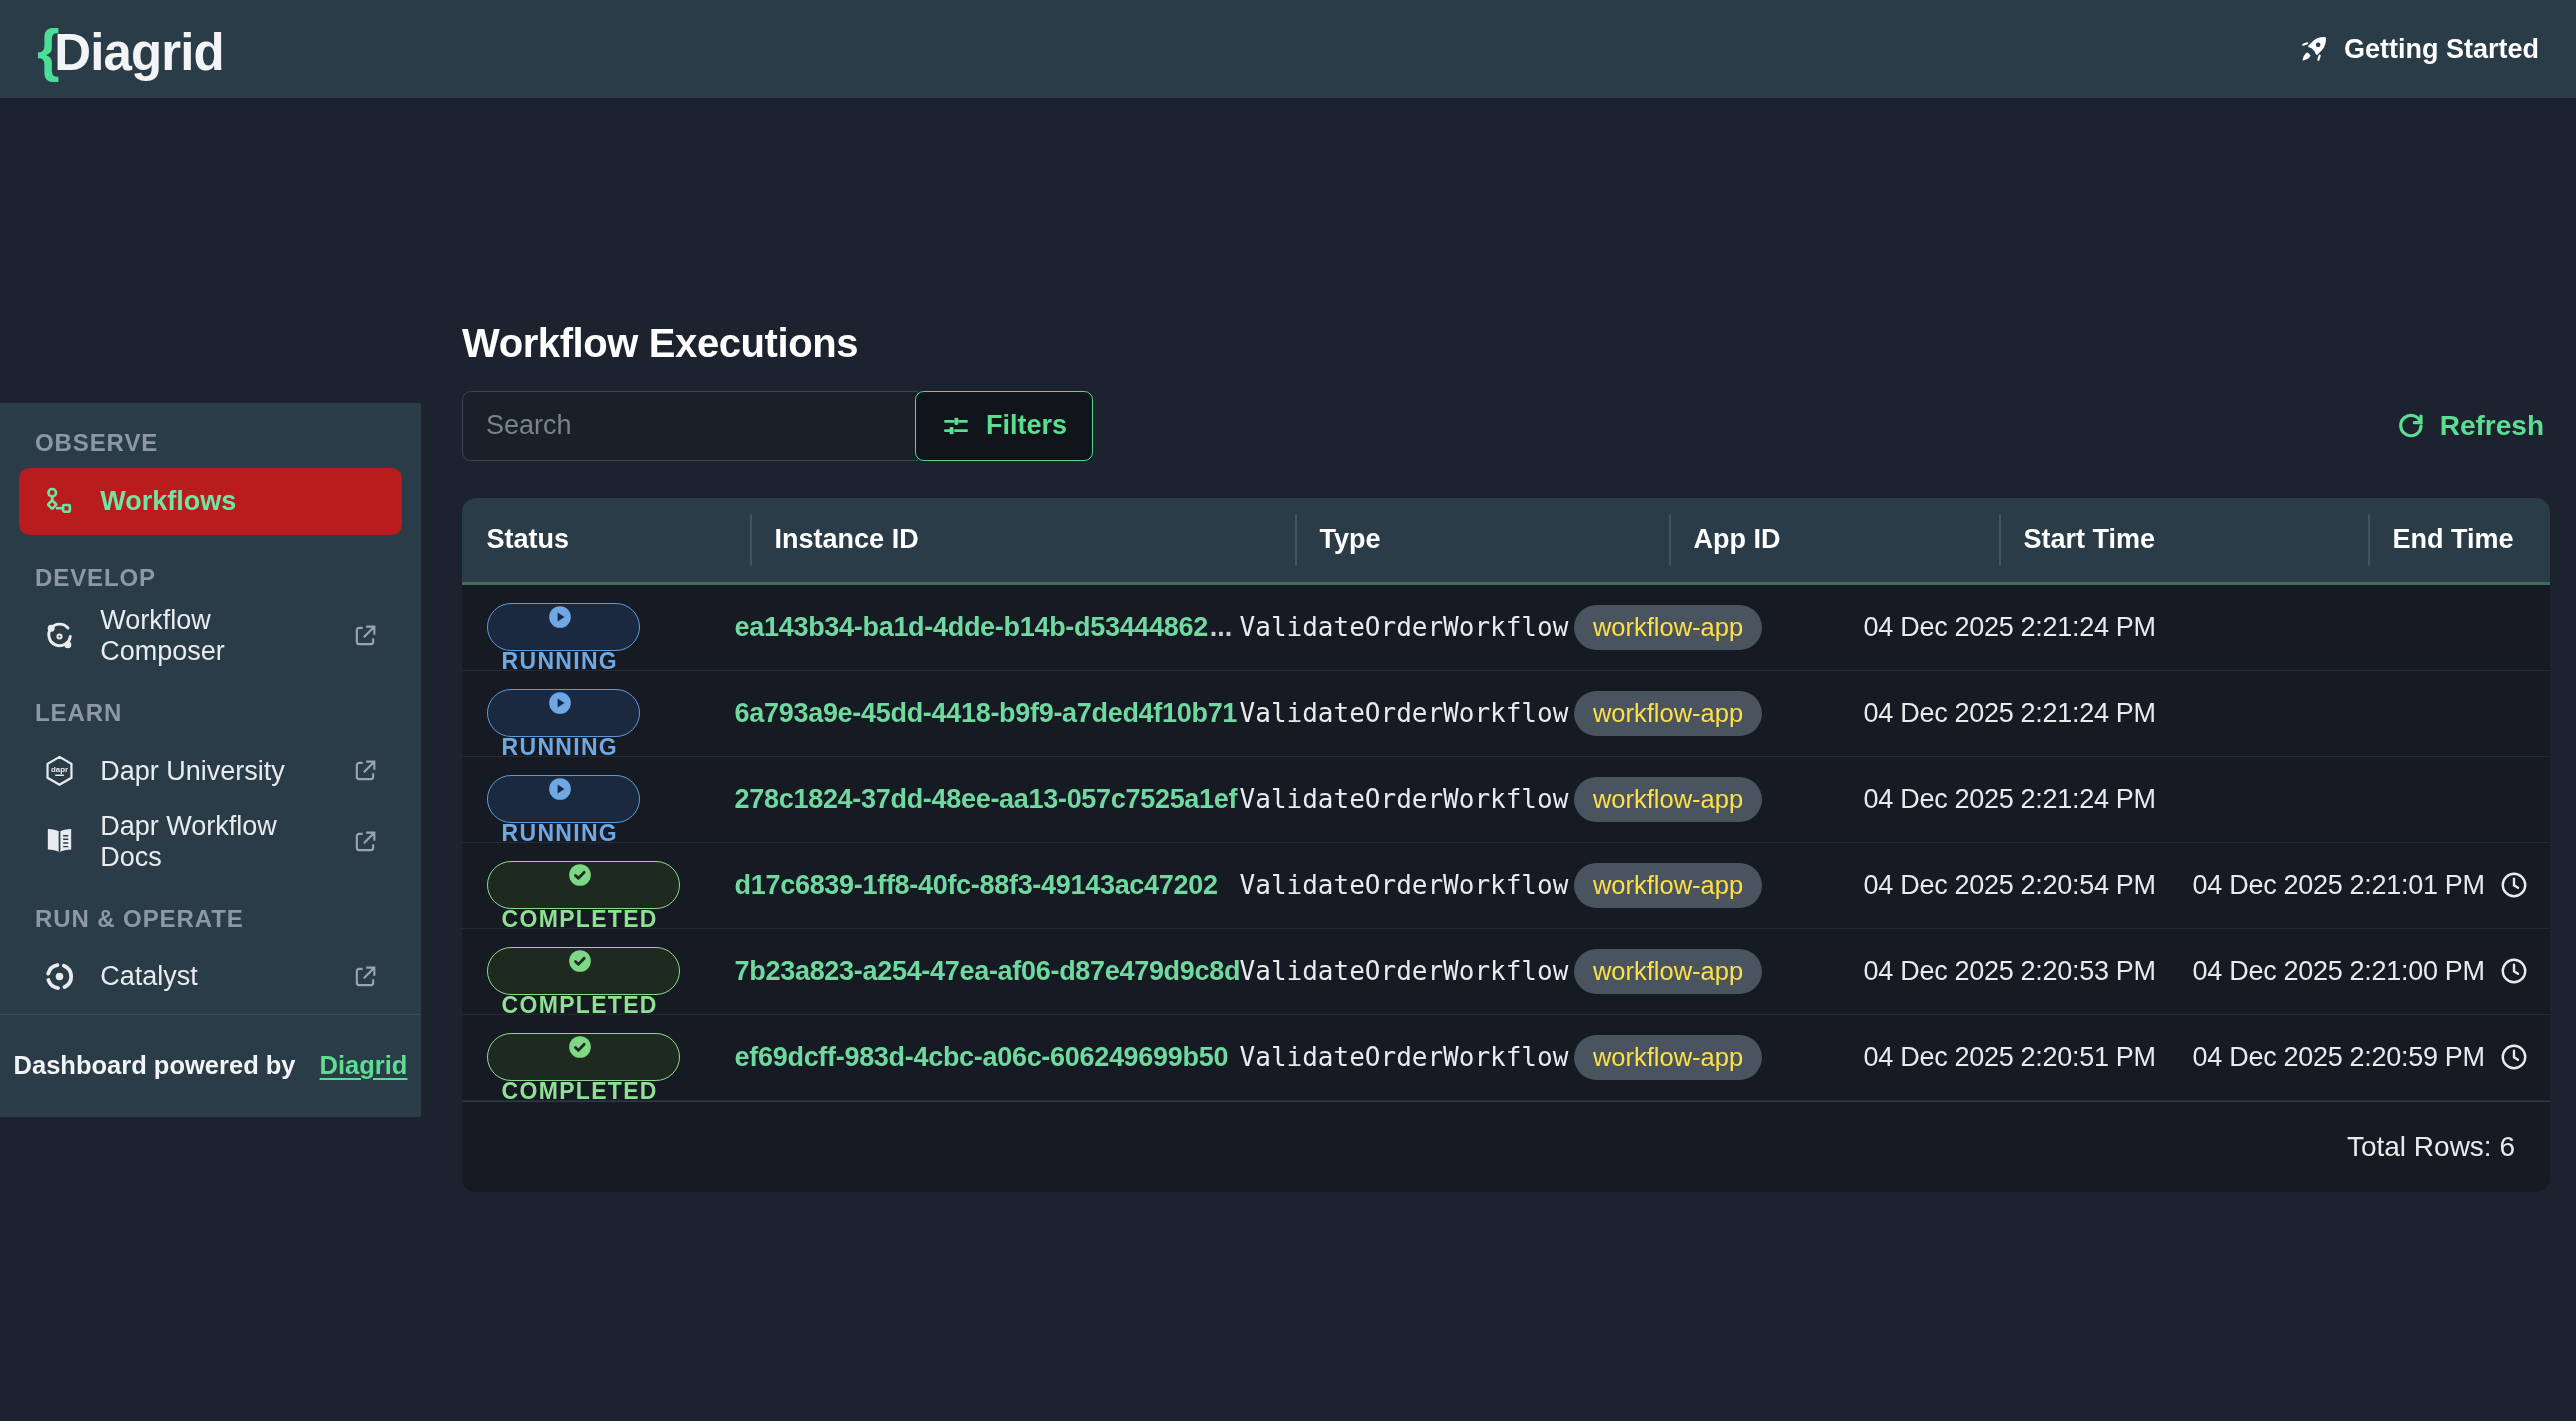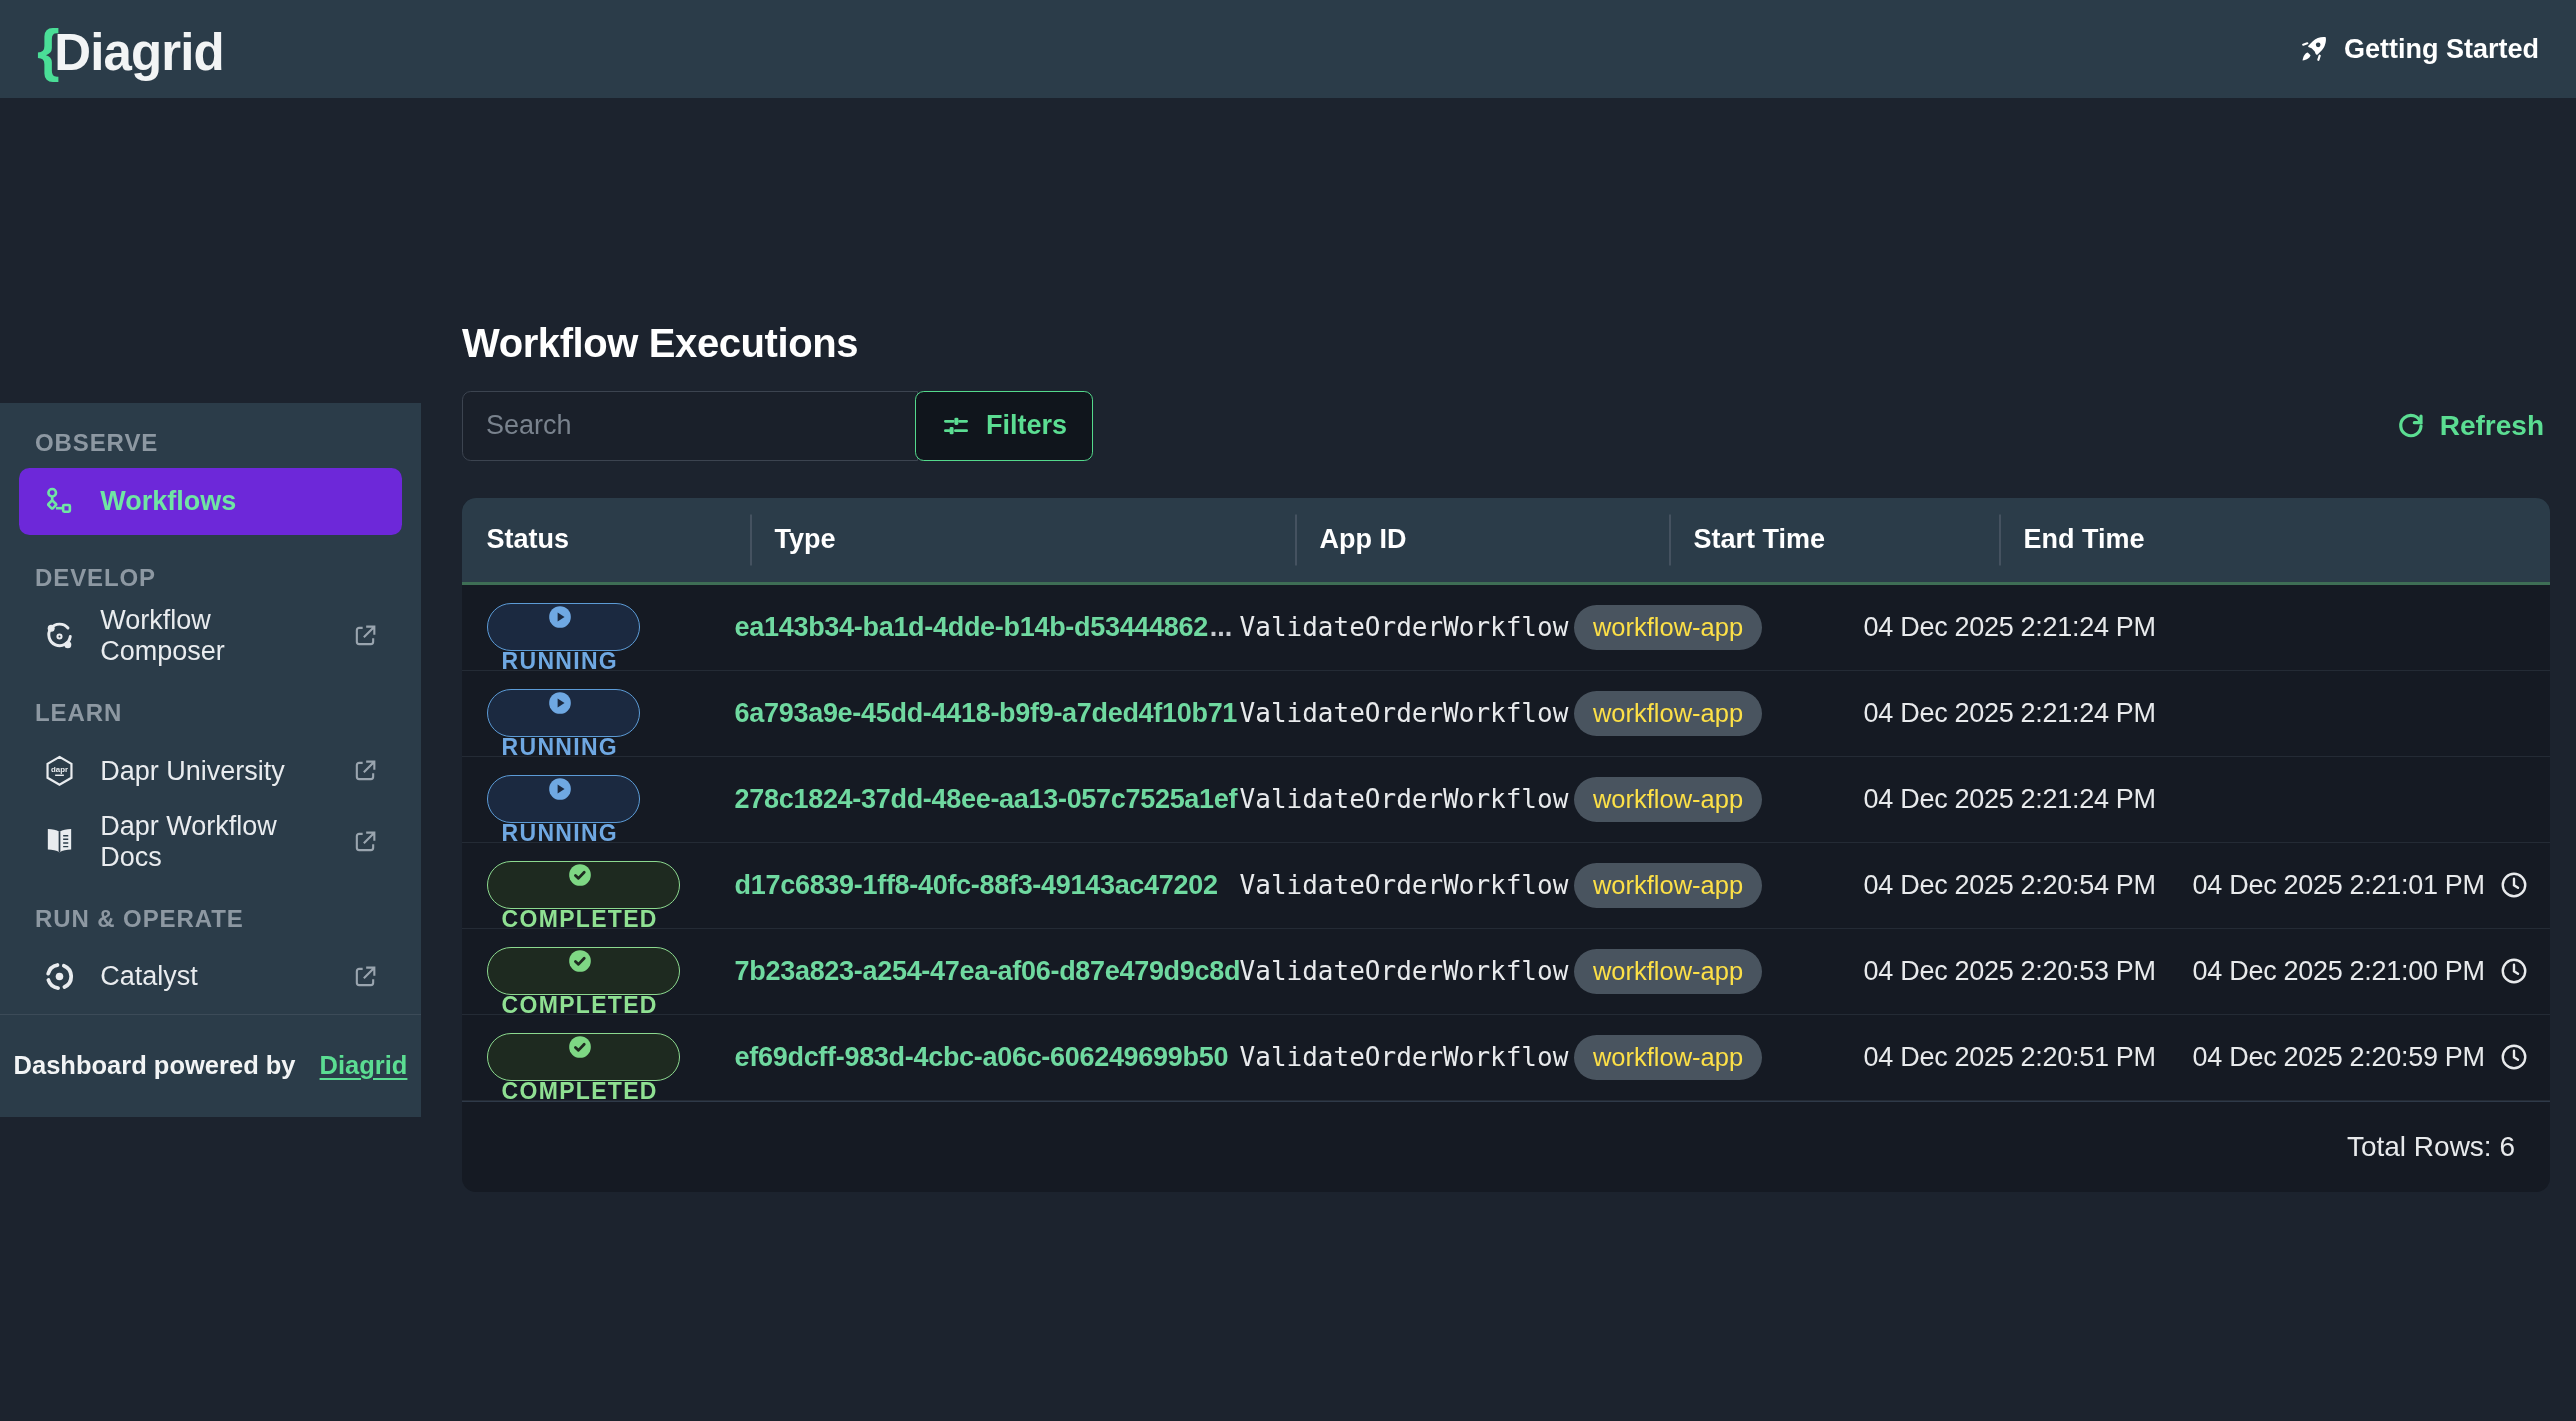--- a/index.html
+++ b/index.html
@@ -19,21 +19,21 @@
   .lower{flex:1;display:flex;min-height:0;align-items:center;}
 
   
   .sidebar{width:421px;flex:0 0 421px;background:#2B3C49;display:flex;flex-direction:column;
     box-sizing:border-box;}
   .section{margin-top:26px;}
   .section-label{margin:0 0 10.5px 35px;font-size:24px;font-weight:700;color:#8D98A2;
     letter-spacing:0.9px;}
   .nav-item{height:67px;margin:3.5px 19.3px;border-radius:10.5px;display:flex;align-items:center;
     padding:0 23px;gap:23px;font-size:27px;color:#E9ECEF;cursor:pointer;box-sizing:border-box;}
-  .nav-item.active{background:#6d28d9;color:#70E5A3;font-weight:700;}
+  .nav-item.active{background:#b91c1c;color:#70E5A3;font-weight:700;}
   .nav-item .ext{margin-left:auto;display:flex;}
   .sidebar-footer{margin-top:auto;border-top:1.8px solid #3C4B58;height:102px;display:flex;
     align-items:center;justify-content:center;gap:24px;font-size:25.5px;font-weight:700;color:#F2F4F5;}
   .sidebar-footer a{color:#5BDD92;text-decoration:underline;text-underline-offset:4.4px;cursor:pointer;}
 
   
   .main{flex:1;display:flex;flex-direction:column;padding:0 26px 39px 41px;box-sizing:border-box;min-width:0;}
   .page-title{margin:32px 0 0;font-size:40px;font-weight:700;color:#FFFFFF;letter-spacing:-0.4px;}
   .toolbar{margin-top:24.6px;display:flex;align-items:center;height:70px;}
   .search-input{width:456px;height:70px;box-sizing:border-box;background:#1A202A;
@@ -228,20 +228,21 @@
               <path d="M19.2 9.5a7.6 7.6 0 1 0 .3 2.5"></path>
             </svg>
           </span>
           <span>Refresh</span>
         </button>
       </div>
 
       <section class="table-card">
         <div class="thead">
           <div class="th">Status</div>
+          <div class="th">Instance ID</div>
           <div class="th">Type</div>
           <div class="th">App ID</div>
           <div class="th">Start Time</div>
           <div class="th">End Time</div>
         </div>
         <div class="tbody">
   <div class="trow">
     <div class="td">
       <span class="badge running">
         <span style="">

